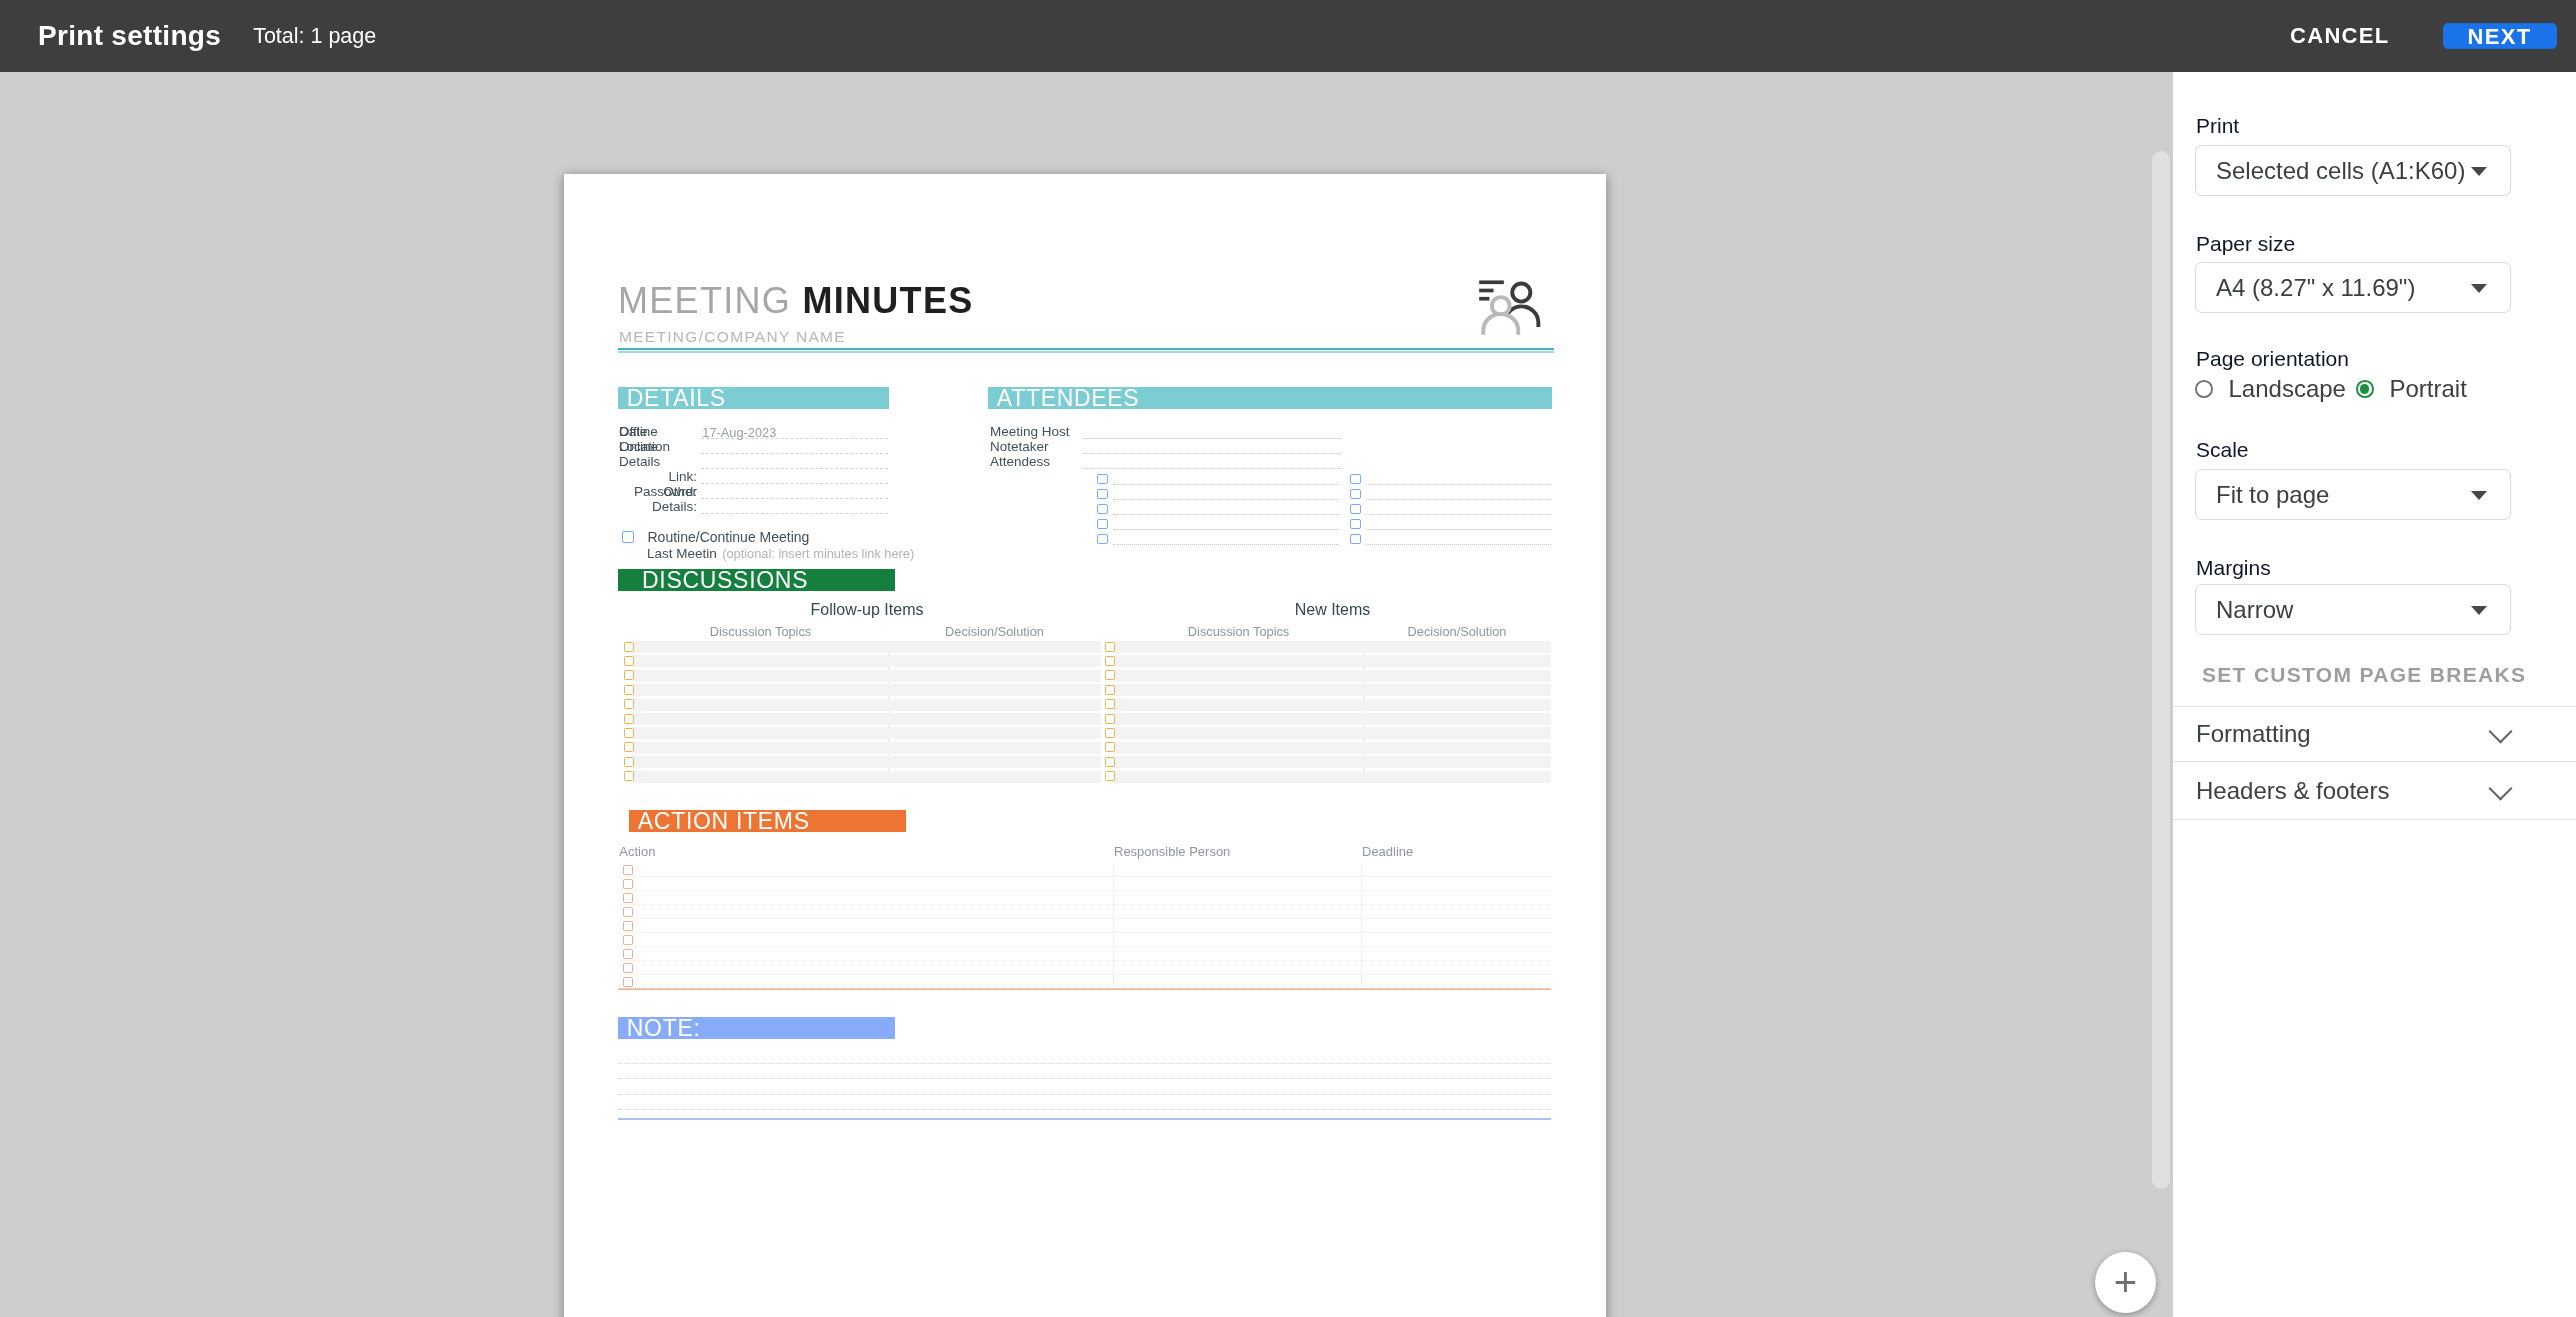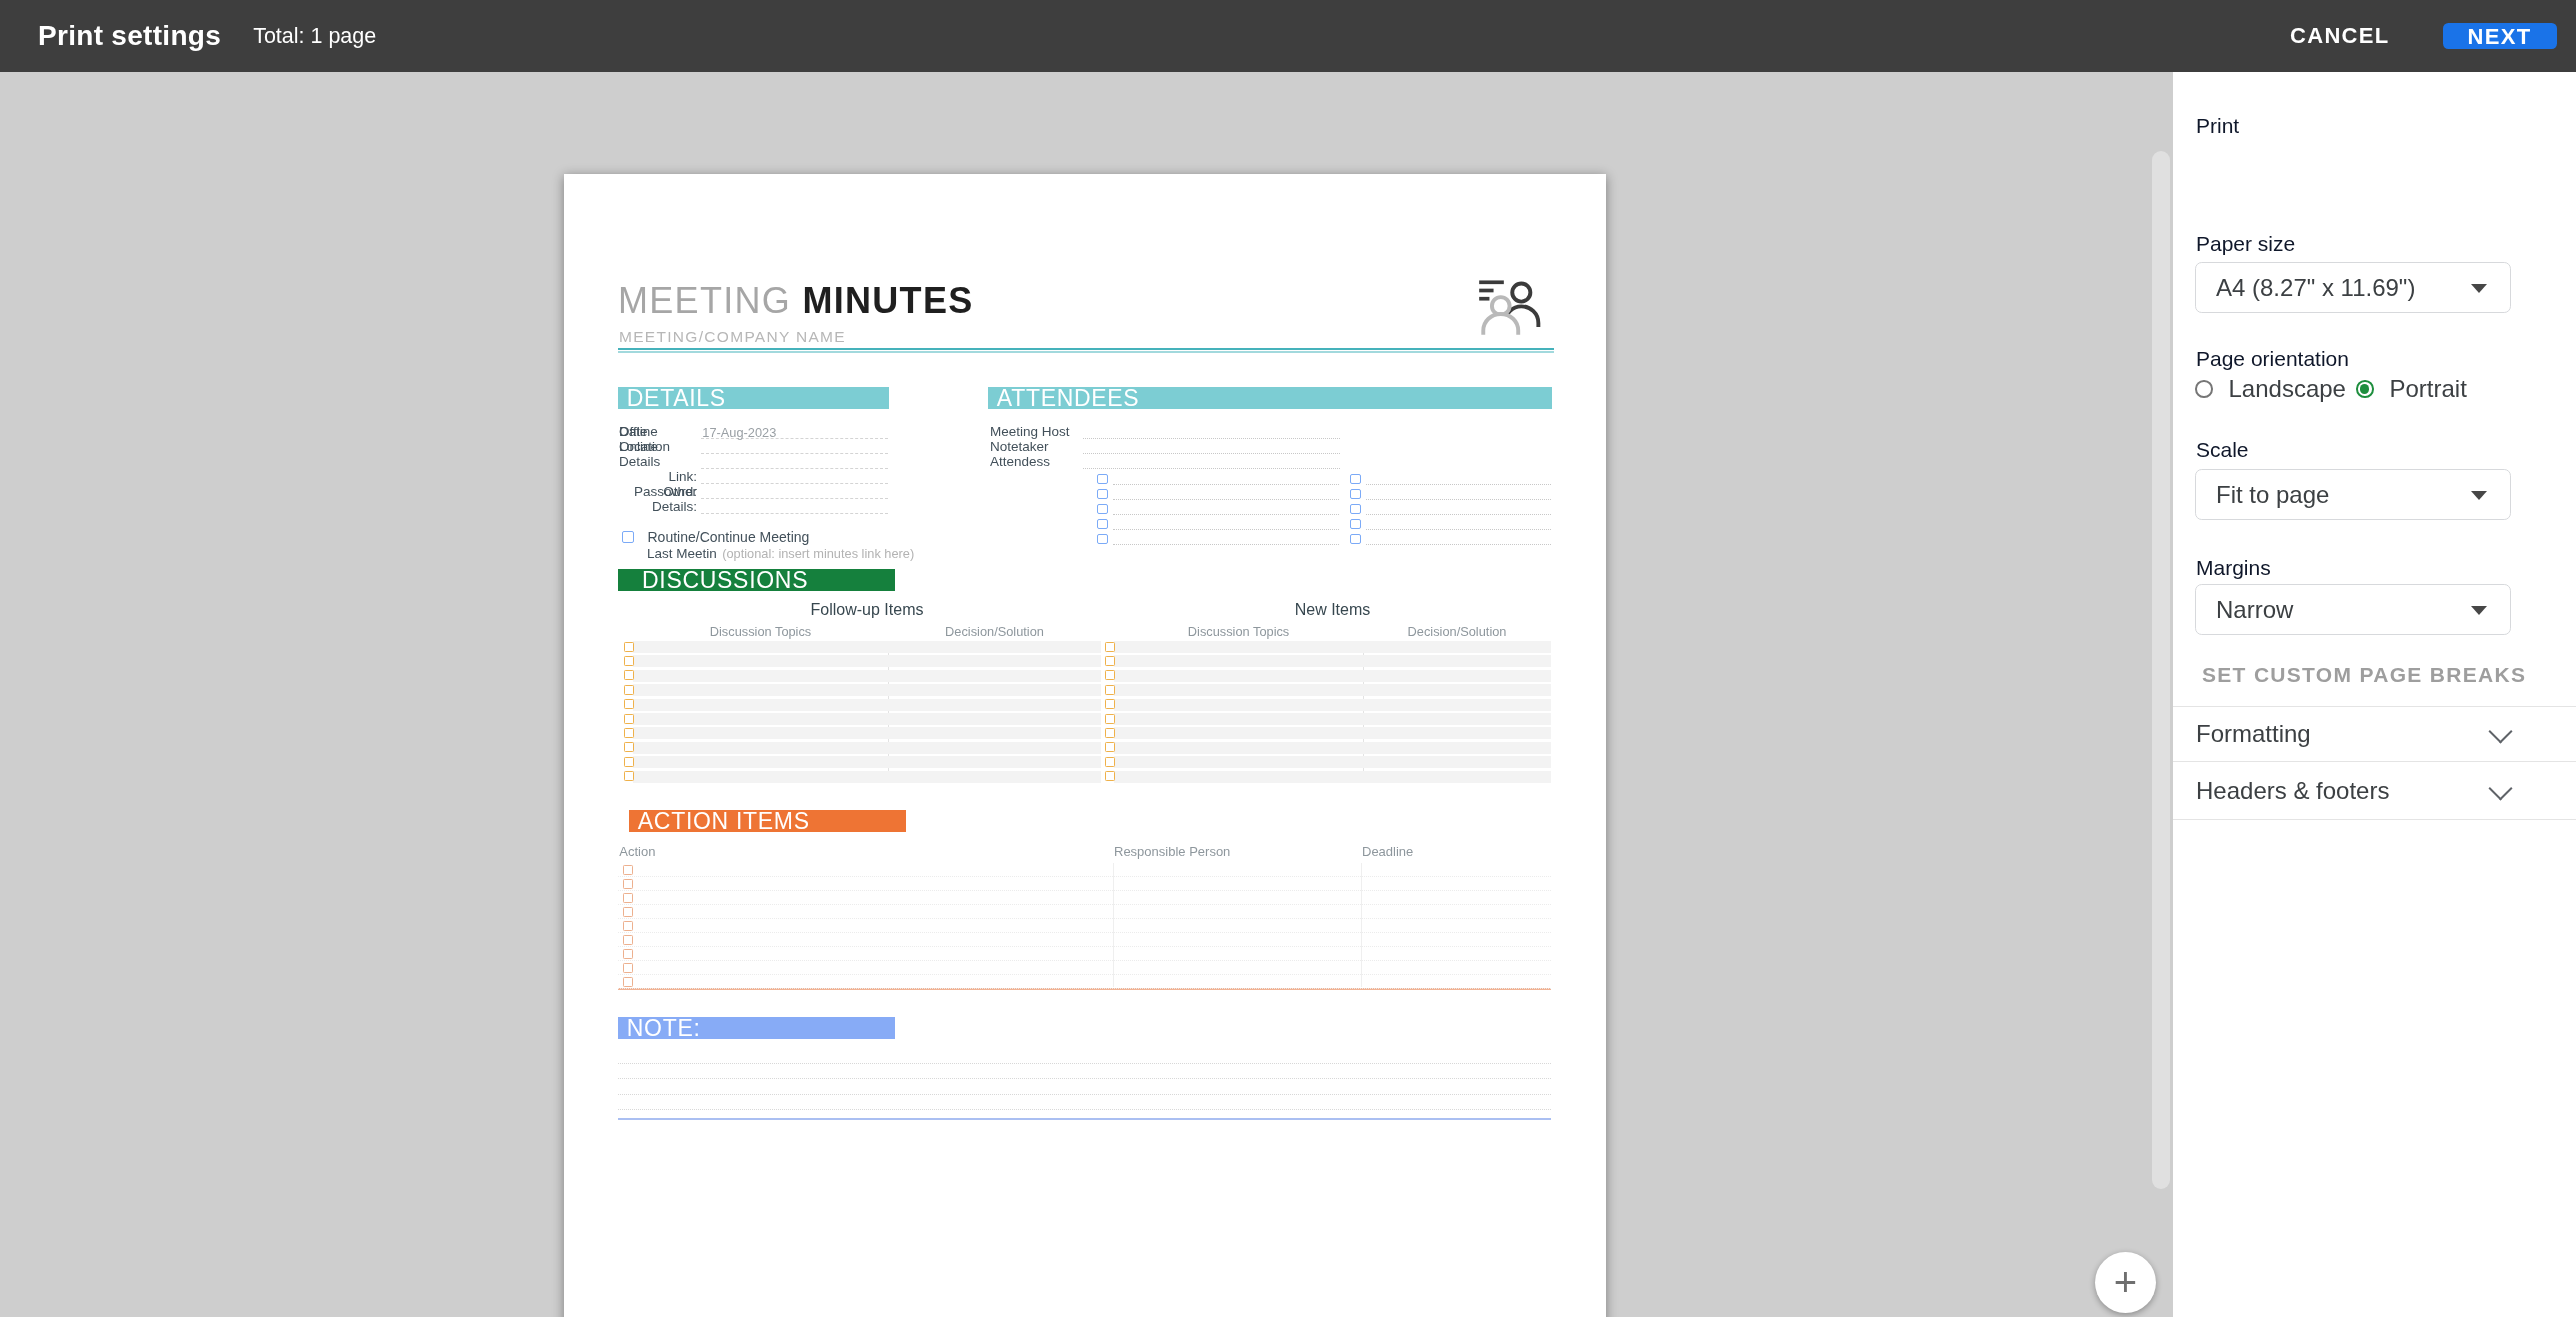--- a/index.html
+++ b/index.html
@@ -389,20 +389,24 @@
       </div>
     </div>
 
     <div class="scroll-thumb"></div>
     <button class="zoom-btn zoom-in">+</button>
 
   </div>
 
   <div class="sidebar">
     <div class="sb-label" style="top:42px">Print</div>
+    <div class="dd" style="top:73px">
+      <span>Selected cells (A1:K60)</span>
+      <span class="caret"></span>
+    </div>
 
     <div class="sb-label" style="top:160px">Paper size</div>
     <div class="dd" style="top:190px">
       <span>A4 (8.27" x 11.69")</span>
       <span class="caret"></span>
     </div>
 
     <div class="sb-label" style="top:275px">Page orientation</div>
     <div class="radio-grp" style="left:22px;top:303px">
       <div class="radio"></div>

